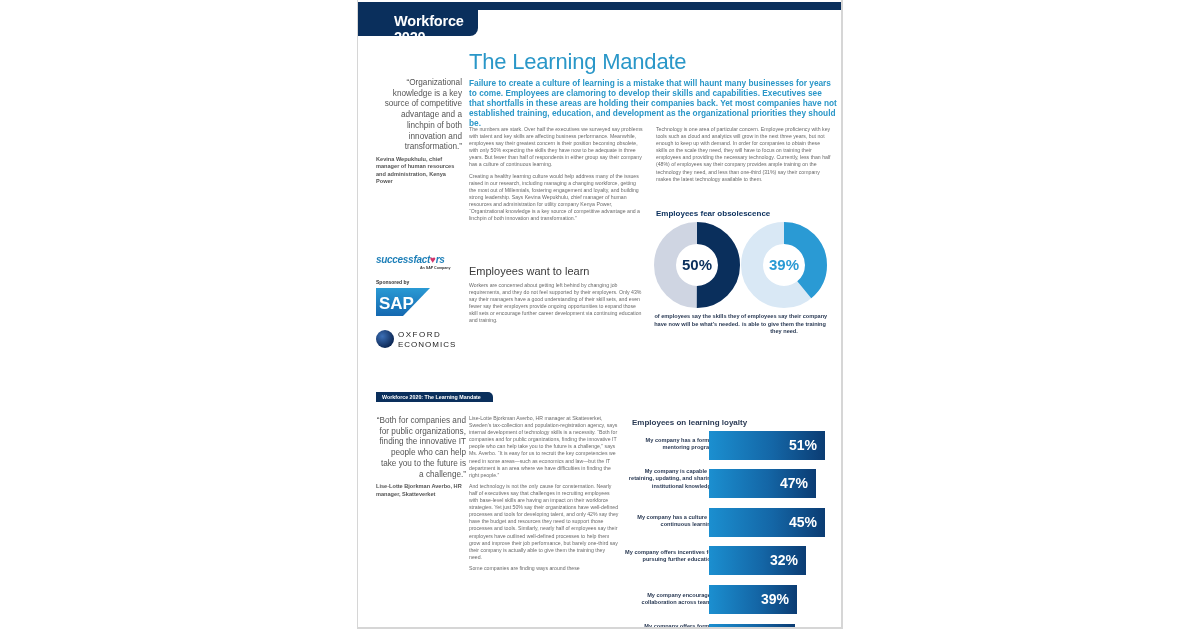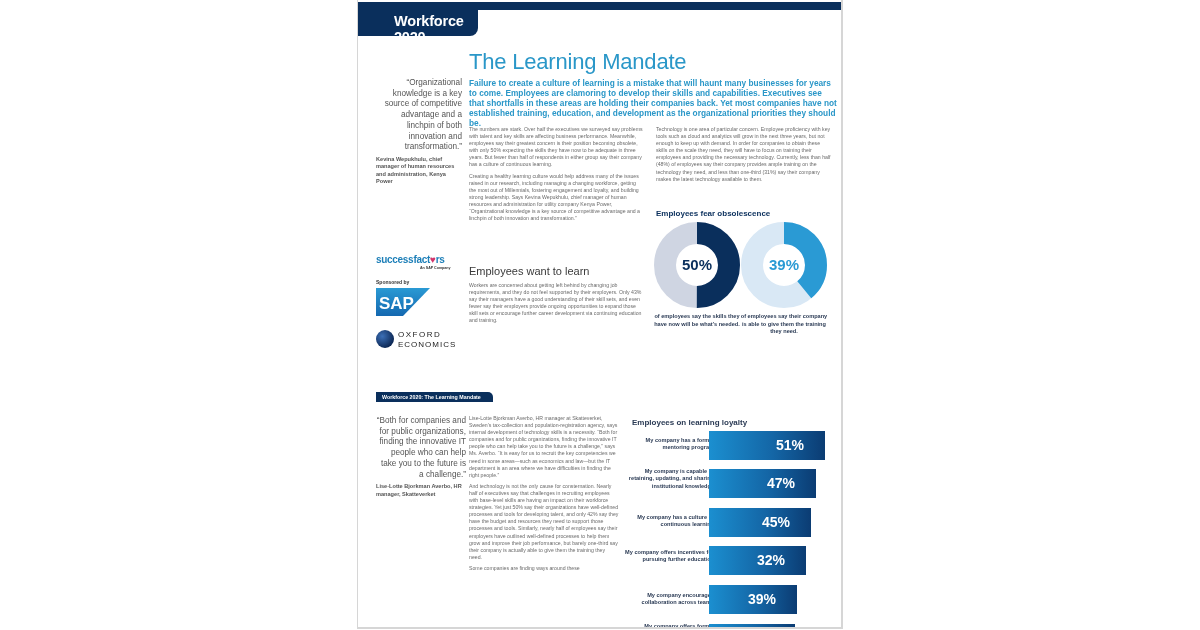--- a/index.html
+++ b/index.html
@@ -26,39 +26,39 @@
   .col1 { left: 111px; top: 126px; width: 174px; }
   .col2 { left: 298px; top: 126px; width: 175px; }
 
   .subhead { position: absolute; font-size: 11px; color: #3a3a3a; }
   .subhead-small { position: absolute; font-size: 8px; color: #0a2f5c; font-weight: bold; }
 
   .quote { position: absolute; color: #555; }
   .quote .q { font-size: 8.2px; line-height: 10.7px; text-align: right; }
   .quote .attr { font-size: 5.6px; line-height: 7.4px; font-weight: bold; color: #555; margin-top: 3px; }
 
-  .logo-sf { position: absolute; left: 18px; top: 254px; font-size: 10px; font-weight: bold; color: #1d7fb8; letter-spacing: -0.3px; }
+  .logo-sf { position: absolute; left: 18px; top: 254px; font-size: 10px; font-weight: bold; color: #1d7fb8; letter-spacing: -0.3px; font-style: italic; }
   .logo-sf .heart { color: #d2356b; }
   .logo-sf-sub { position: absolute; left: 62px; top: 266px; font-size: 3.6px; color: #333; font-weight: bold; }
   .sponsored { position: absolute; left: 18px; top: 279px; font-size: 5px; font-weight: bold; color: #333; }
   .sap { position: absolute; left: 18px; top: 288px; width: 54px; height: 28px; }
   .oxford { position: absolute; left: 18px; top: 328px; width: 80px; height: 22px; }
 
   .donut { position: absolute; width: 86px; height: 86px; }
   .donut-label { position: absolute; font-size: 15px; font-weight: bold; text-align: center; width: 60px; }
   .donut-caption { position: absolute; font-size: 5.6px; line-height: 7.6px; font-weight: bold; color: #2b3b55; text-align: center; width: 92px; }
 
   .pill {
     position: absolute; left: 18px; top: 392px; height: 10px; width: 117px; background: #0a2f5c;
     border-radius: 0 5px 0 0; color: #fff; font-size: 5.3px; font-weight: bold; padding: 2px 0 0 6px;
   }
 
   .bar-row { position: absolute; left: 263px; width: 220px; }
   .bar-label { position: absolute; right: 127px; text-align: right; font-size: 5.6px; line-height: 7.4px; font-weight: bold; color: #2b3b55; width: 90px; }
-  .bar { position: absolute; left: 88px; background: linear-gradient(90deg, #1b8fd0 0%, #1466a6 55%, #0b3c73 100%); color: #fff; font-weight: bold; font-size: 14px; text-align: right; padding-right: 21px; }
+  .bar { position: absolute; left: 88px; background: linear-gradient(90deg, #1b8fd0 0%, #1466a6 55%, #0b3c73 100%); color: #fff; font-weight: bold; font-size: 14px; text-align: right; padding-right: 8px; }
 </style>
 </head>
 <body>
 
 <div class="page">
   <div class="topbar"></div>
   <div class="tab">Workforce 2020</div>
 
   <div class="quote" style="left:18px; top:78px; width:86px;">
     <div class="q">“Organizational knowledge is a key source of competitive advantage and a linchpin of both innovation and transformation.”</div>
@@ -139,21 +139,21 @@
   <div class="bar-row" style="top:431px; height:30px;">
     <div class="bar-label" style="top:6px;">My company has a formal mentoring program</div>
     <div class="bar" style="top:0; height:29px; width:116px; line-height:29px;">51%</div>
   </div>
   <div class="bar-row" style="top:468px; height:32px;">
     <div class="bar-label" style="top:0;">My company is capable of retaining, updating, and sharing institutional knowledge</div>
     <div class="bar" style="top:1px; height:29px; width:107px; line-height:29px;">47%</div>
   </div>
   <div class="bar-row" style="top:508px; height:30px;">
     <div class="bar-label" style="top:6px;">My company has a culture of continuous learning</div>
-    <div class="bar" style="top:0; height:29px; width:102px; line-height:29px;">45%</div>
+    <div class="bar" style="top:0; height:29px; width:116px; line-height:29px;">45%</div>
   </div>
   <div class="bar-row" style="top:546px; height:30px;">
     <div class="bar-label" style="top:3px;">My company offers incentives for pursuing further education</div>
     <div class="bar" style="top:0; height:29px; width:97px; line-height:29px;">32%</div>
   </div>
   <div class="bar-row" style="top:585px; height:30px;">
     <div class="bar-label" style="top:7px;">My company encourages collaboration across teams</div>
     <div class="bar" style="top:0; height:29px; width:88px; line-height:29px;">39%</div>
   </div>
   <div class="bar-row" style="top:622px; height:10px;">

